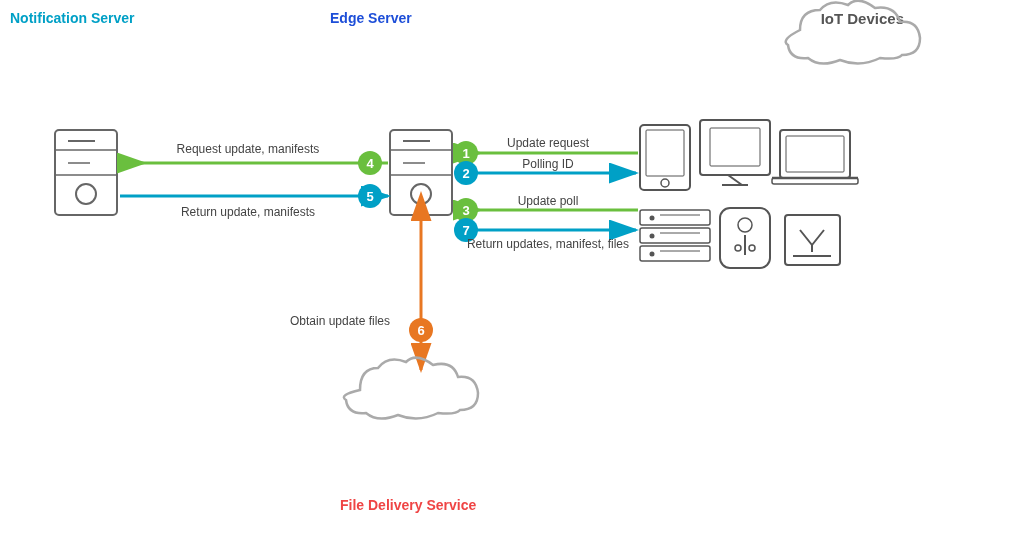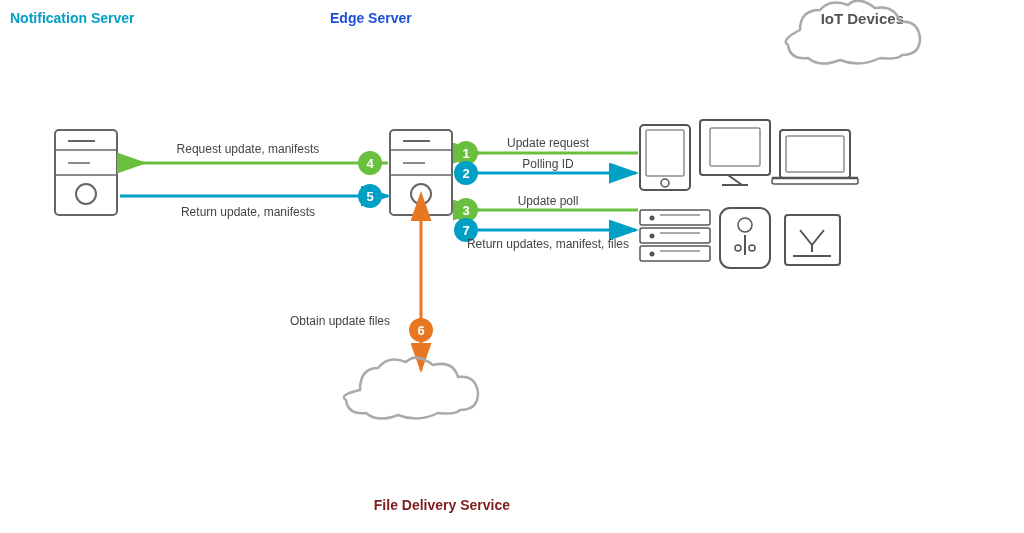--- a/index.html
+++ b/index.html
@@ -45,24 +45,24 @@
       position: absolute;
       top: 0;
       left: 0;
       width: 1024px;
       height: 533px;
       pointer-events: none;
     }
 
     .file-delivery-label {
       position: absolute;
-      color: #7f1d1d;
+      color: #ef4444;
       font-weight: bold;
       font-size: 14px;
-      text-align: right;
+      text-align: left;
     }
   </style>
 </head>
 <body>
 
 <div class="diagram-container">
 
   <div class="section-label label-notification">Notification Server</div>
   <div class="section-label label-edge">Edge Server</div>
   <div class="section-label label-iot">IoT Devices</div>

